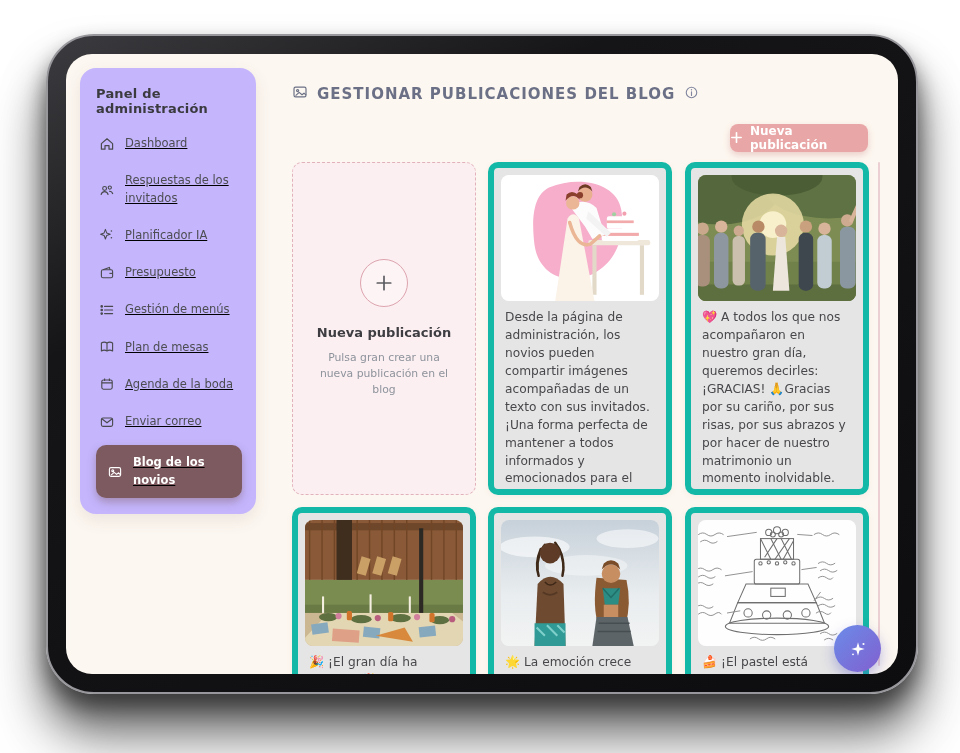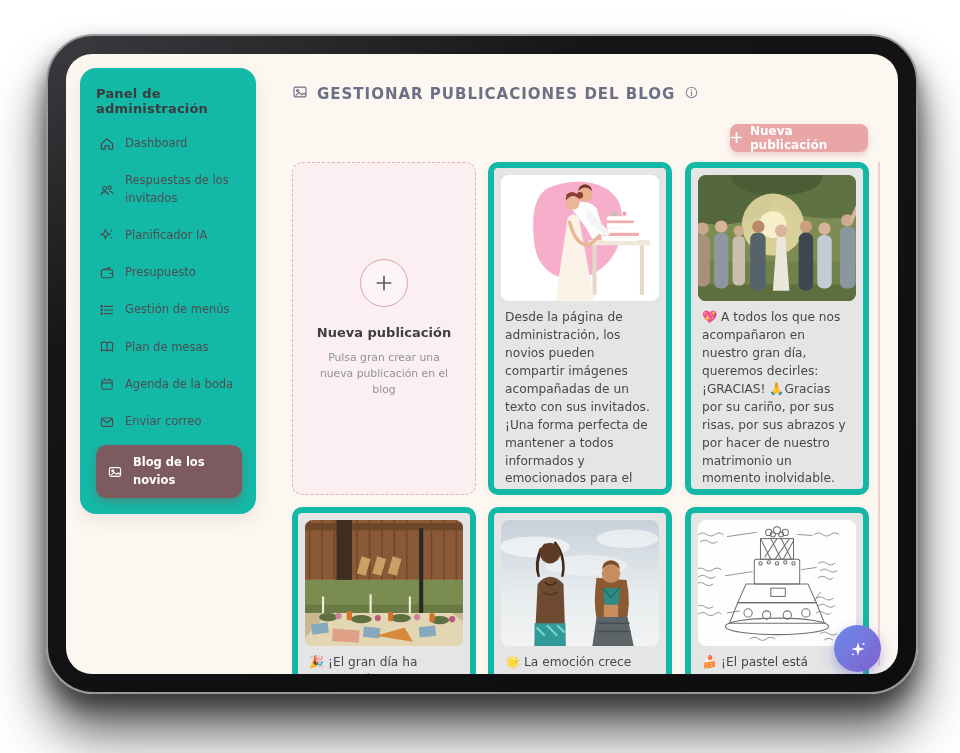--- a/index.html
+++ b/index.html
@@ -7,24 +7,24 @@
 
   
   .tablet{position:absolute;left:46px;top:34px;width:868px;height:656px;border-radius:48px;
     background:linear-gradient(150deg,#3c3c40 0%,#151517 28%,#0d0d0f 100%);
     border:2px solid #97979c;
     box-shadow:0 30px 42px rgba(0,0,0,.5),0 12px 20px rgba(0,0,0,.42),0 50px 60px rgba(0,0,0,.28);}
   .screen{position:absolute;left:18px;top:18px;right:18px;bottom:18px;border-radius:26px;
     background:#fcf7f0;overflow:hidden;}
 
   
-  .sidebar{position:absolute;left:14px;top:14px;width:176px;height:446px;background:#14b8a6;
+  .sidebar{position:absolute;left:14px;top:14px;width:176px;height:446px;background:#c4b5fd;
     border-radius:16px;box-shadow:0 6px 16px rgba(120,90,95,.12);padding:18px 14px 16px 16px;box-sizing:border-box;}
   .sb-title{font-size:13px;font-weight:bold;color:#3b3b3f;letter-spacing:.2px;margin-bottom:14px;}
-  .side-item{display:flex;align-items:center;gap:10px;margin:0 0 10px 0;padding:5px 2px;cursor:pointer;}
+  .side-item{display:flex;align-items:center;gap:10px;margin:0 0 10px 0;padding:5px 2px;cursor:pointer;text-decoration:underline;}
   .side-item .ic{flex:0 0 17px;height:17px;display:flex;align-items:center;justify-content:center;}
   .side-item .lbl{font-size:11.5px;color:#4d4d52;font-weight:500;line-height:1.5;}
   .side-item.active{background:#7d5a5f;border-radius:10px;padding:9px 10px;margin:4px 0 0 0;
     box-shadow:0 4px 8px rgba(125,90,95,.45);}
   .side-item.active .lbl{color:#ffffff;font-weight:600;}
   .ic svg{display:block;}
 
   
   .main-header{position:absolute;left:226px;top:30px;display:flex;align-items:center;gap:9px;}
   .main-header .title{font-size:15px;font-weight:600;letter-spacing:1px;color:#6b7086;}

